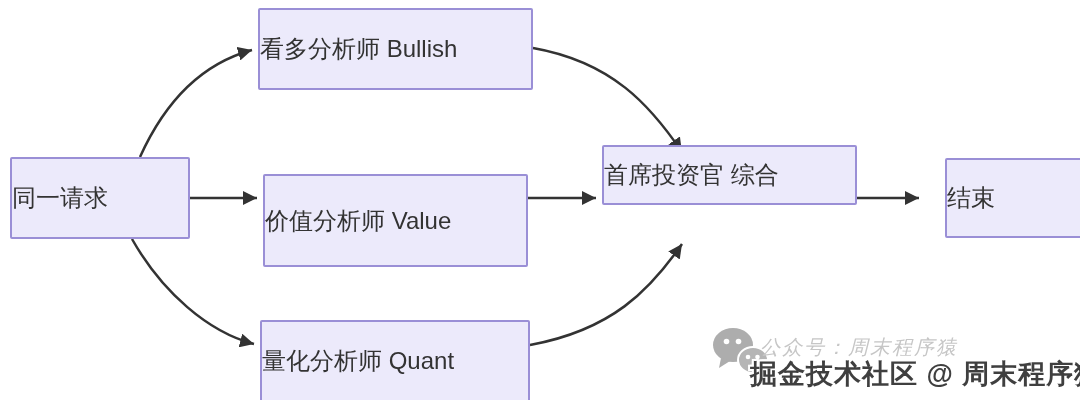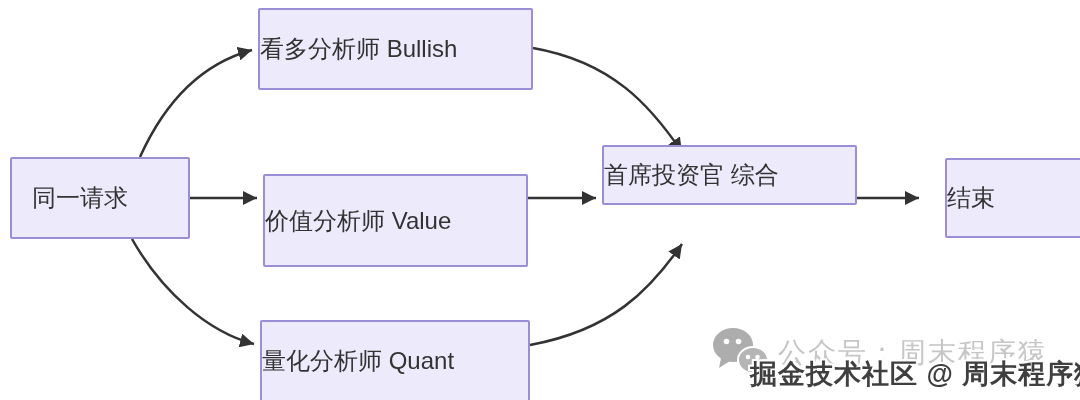--- a/index.html
+++ b/index.html
@@ -26,39 +26,40 @@
     background: var(--node-fill, #ECEAFB);
     border: 2px solid var(--node-border, #9A8FD6);
     border-radius: 2px;
     color: var(--node-text, #333333);
     font-size: 24px;
     display: flex;
     align-items: center;
     justify-content: flex-start;
     white-space: nowrap;
   }
-  .node-start   { left: 10px;  top: 157px; width: 180px; height: 82px; padding-left: 20px; }
+  .node-start   { left: 10px;  top: 157px; width: 180px; height: 82px; }
   .node-bullish { left: 258px; top: 8px;   width: 275px; height: 82px; }
   .node-value   { left: 263px; top: 174px; width: 265px; height: 93px; }
   .node-quant   { left: 260px; top: 302px; width: 270px; height: 82px; margin-top: 18px; }
   .node-cio     { left: 602px; top: 145px; width: 255px; height: 60px; }
   .node-end     { left: 925px; top: 158px; width: 143px; height: 80px; margin-left: 20px; }
 
   .wm-icon {
     position: absolute;
     left: 711px; top: 326px;
     width: 58px; height: 52px;
   }
   .wm-gray {
     position: absolute;
-    left: 778px; top: 334px;
-    font-size: 28px;
+    left: 760px; top: 334px;
+    font-size: 20px;
     letter-spacing: 2px;
     color: var(--watermark-gray, #C6C6C6);
     white-space: nowrap;
+    font-style: italic;
   }
   .wm-credit {
     position: absolute;
     left: 750px; top: 356px;
     font-size: 27px;
     font-weight: bold;
     letter-spacing: 1px;
     color: var(--credit-text, #3F3F3F);
     white-space: nowrap;
     text-shadow:

